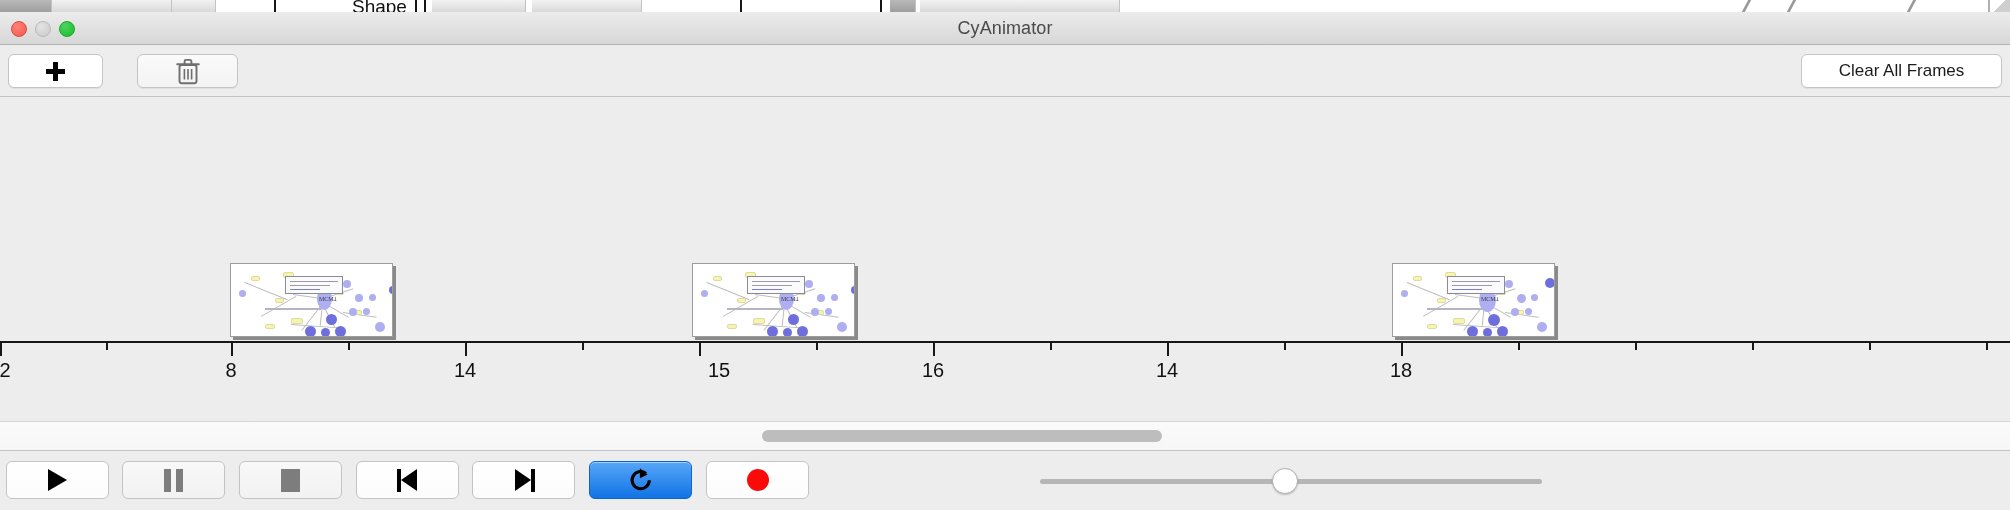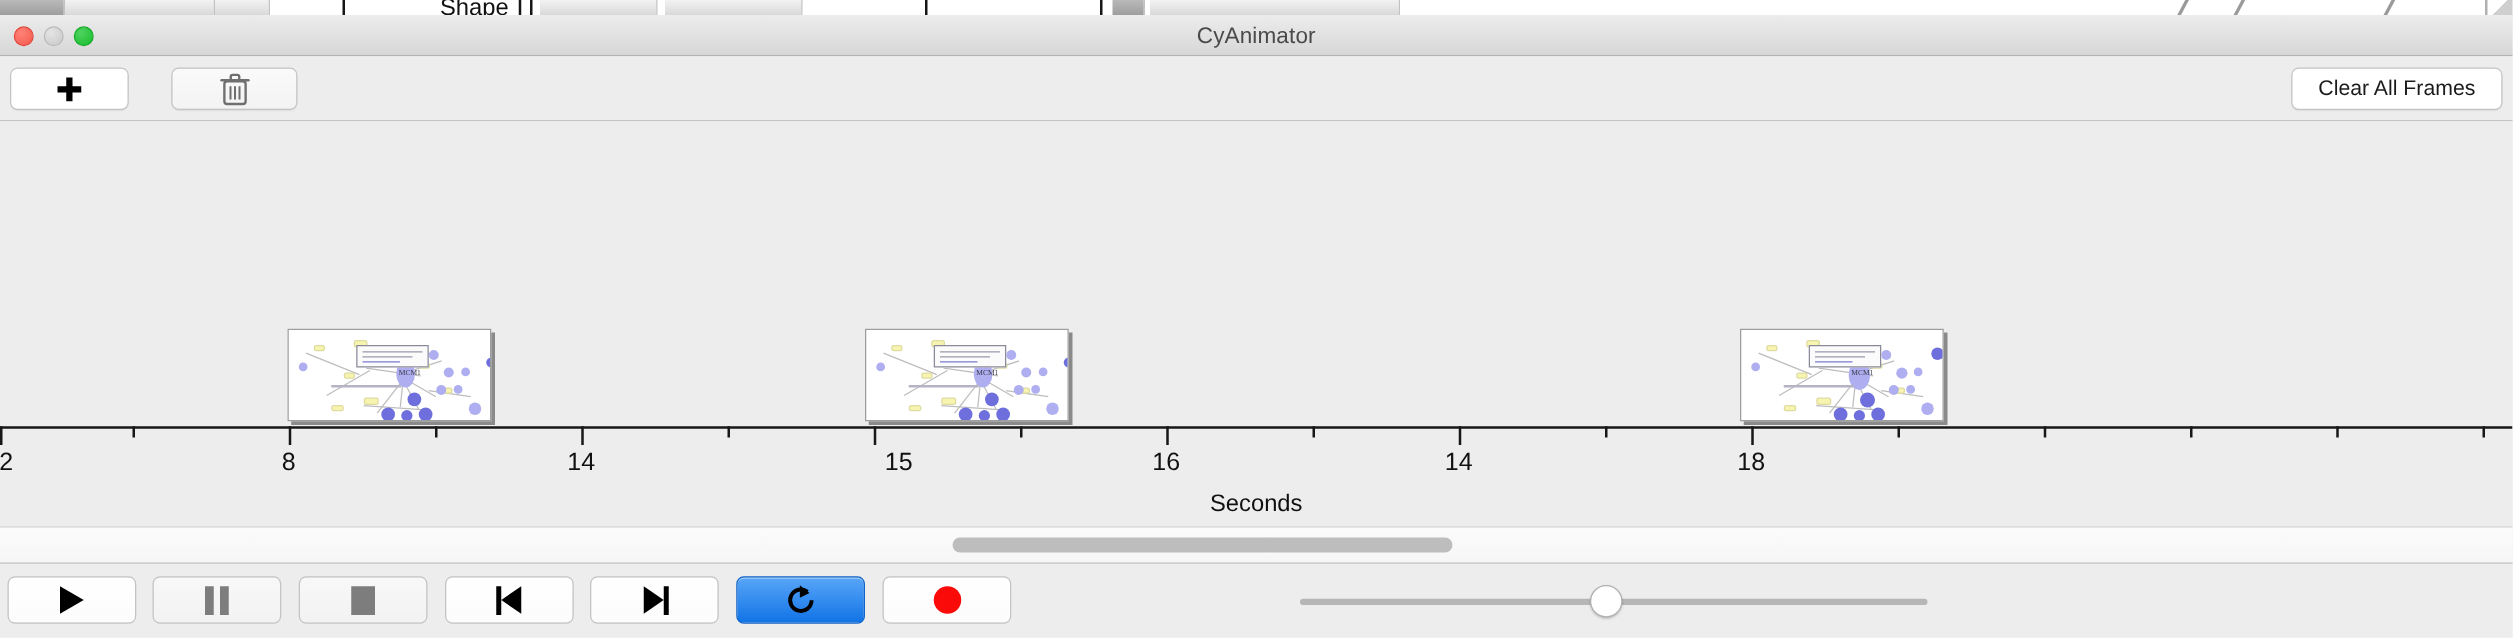--- a/index.html
+++ b/index.html
@@ -84,21 +84,21 @@
     border: 1px solid #c4c4c4;
     border-radius: 6px;
     background: linear-gradient(#ffffff, #fdfdfd);
     box-shadow: 0 1px 0 rgba(0,0,0,.05);
     display: flex; align-items: center; justify-content: center;
     cursor: default;
   }
   #btn-add  { left: 8px;  width: 95px; background: #ffffff; }
   #btn-del  { left: 137px; width: 101px; background: linear-gradient(#fafafa,#f3f3f3); }
   #btn-clear-all {
-    right: 8px; width: 169px;
+    right: 8px; width: 201px;
     font-size: 17px; color: #1b1b1b;
     background: #ffffff;
   }
   .plus-icon { position: relative; width: 19px; height: 19px; }
   .plus-icon::before, .plus-icon::after {
     content:""; position: absolute; background: #000;
   }
   .plus-icon::before { left: 7px; top: 0; width: 5px; height: 19px; }
   .plus-icon::after  { left: 0; top: 7px; width: 19px; height: 5px; }
 
@@ -448,21 +448,20 @@
     <span class="tick minor" style="left:1986px;"></span>
 
     <span class="tick-label" style="left:5px;">2</span>
     <span class="tick-label" style="left:231px;">8</span>
     <span class="tick-label" style="left:465px;">14</span>
     <span class="tick-label" style="left:699px;margin-left:20px;">15</span>
     <span class="tick-label" style="left:933px;">16</span>
     <span class="tick-label" style="left:1167px;">14</span>
     <span class="tick-label" style="left:1401px;">18</span>
 
-    <div id="axis-caption">Seconds</div>
   </div>
 
   <div id="scroll-area">
     <div id="scroll-thumb"></div>
   </div>
 
   <div id="playbar">
     <div class="pb-btn" style="left:6px;">
       <span class="g-play"></span>
     </div>

